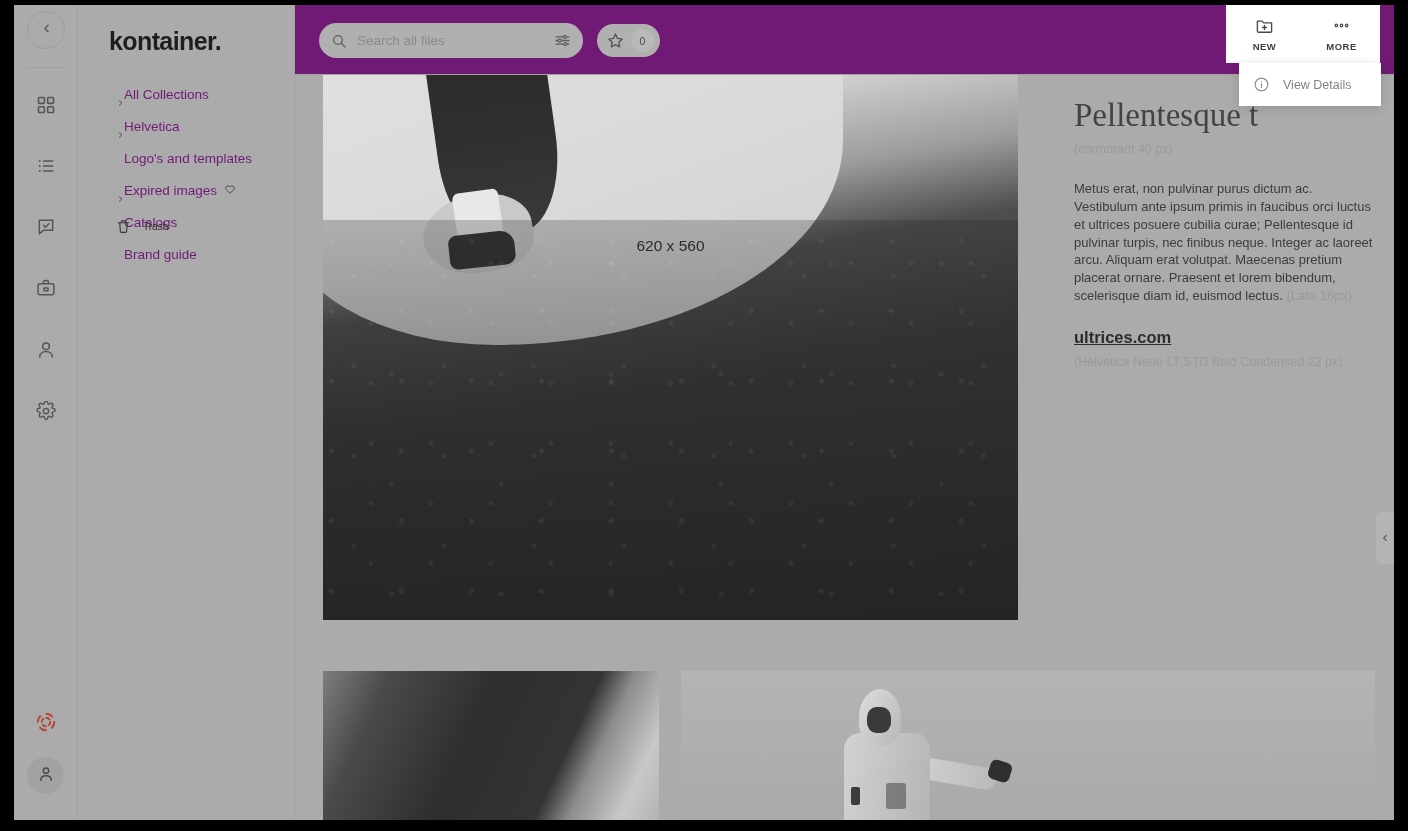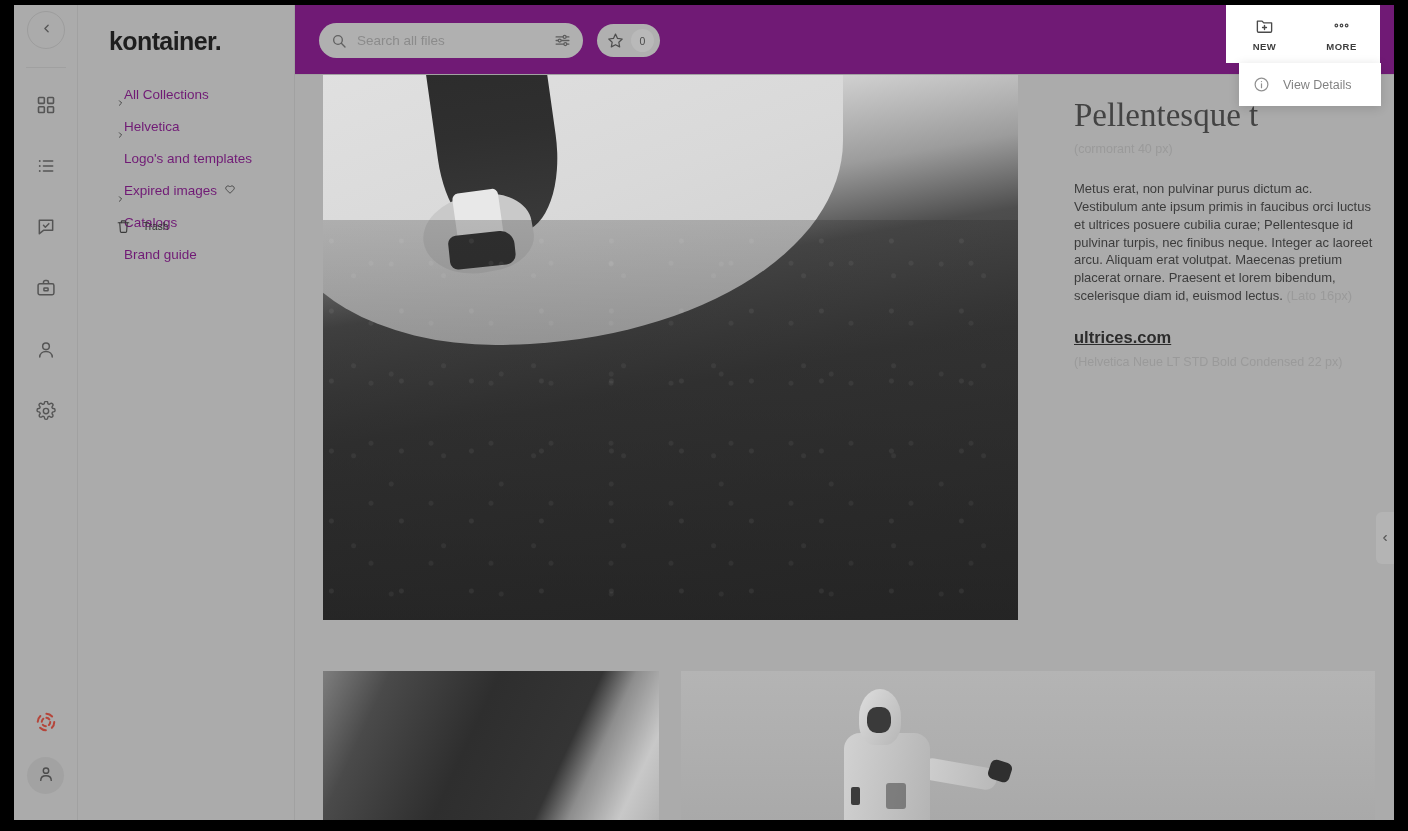--- a/index.html
+++ b/index.html
@@ -548,20 +548,21 @@
   <div id="main-area">
 
     <div id="hero-image">
       <div id="hero-snow"></div>
 
       <div id="hero-leg"></div>
       <div id="hero-hole"></div>
       <div id="hero-sock"></div>
       <div id="hero-shoe"></div>
       <div id="hero-grain"></div>
+      <div id="hero-size-label">620 x 560</div>
     </div>
 
     <div id="article">
       <div id="article-heading">Pellentesque t</div>
       <div id="article-heading-note">(cormorant 40 px)</div>
       <p id="article-body"><span>Metus erat, non pulvinar purus dictum ac. Vestibulum ante ipsum primis in faucibus orci luctus et ultrices posuere cubilia curae; Pellentesque id pulvinar turpis, nec finibus neque. Integer ac laoreet arcu. Aliquam erat volutpat. Maecenas pretium placerat ornare. Praesent et lorem bibendum, scelerisque diam id, euismod lectus. </span><span id="article-body-note">(Lato 16px)</span></p>
       <a id="article-link">ultrices.com</a>
       <div id="article-link-note">(Helvetica Neue LT STD Bold Condensed 22 px)</div>
     </div>
 

